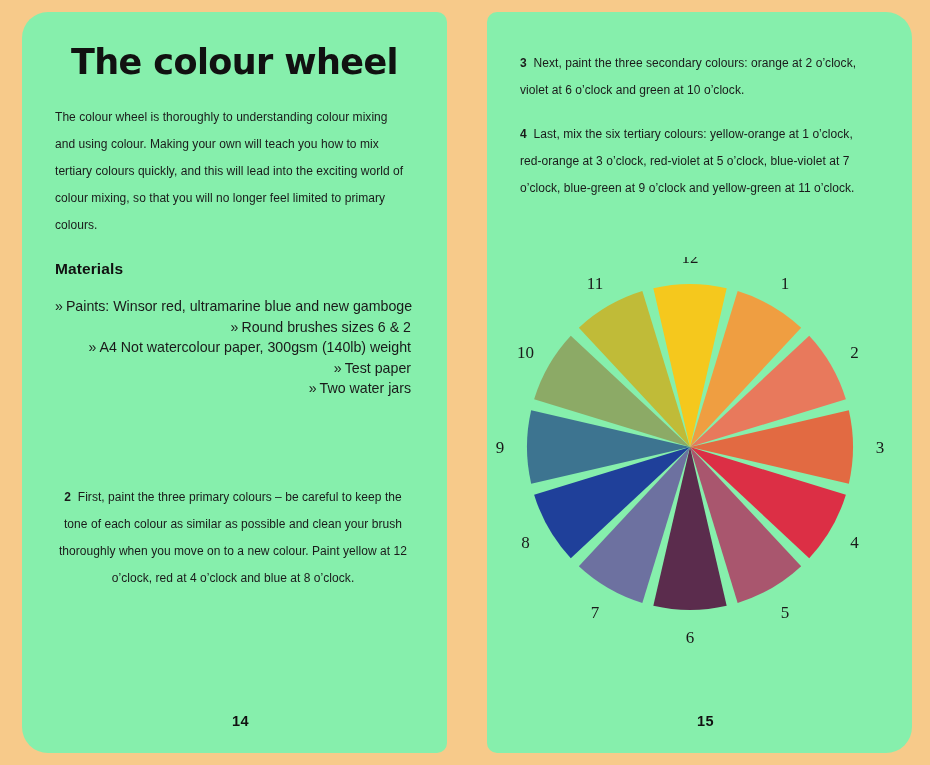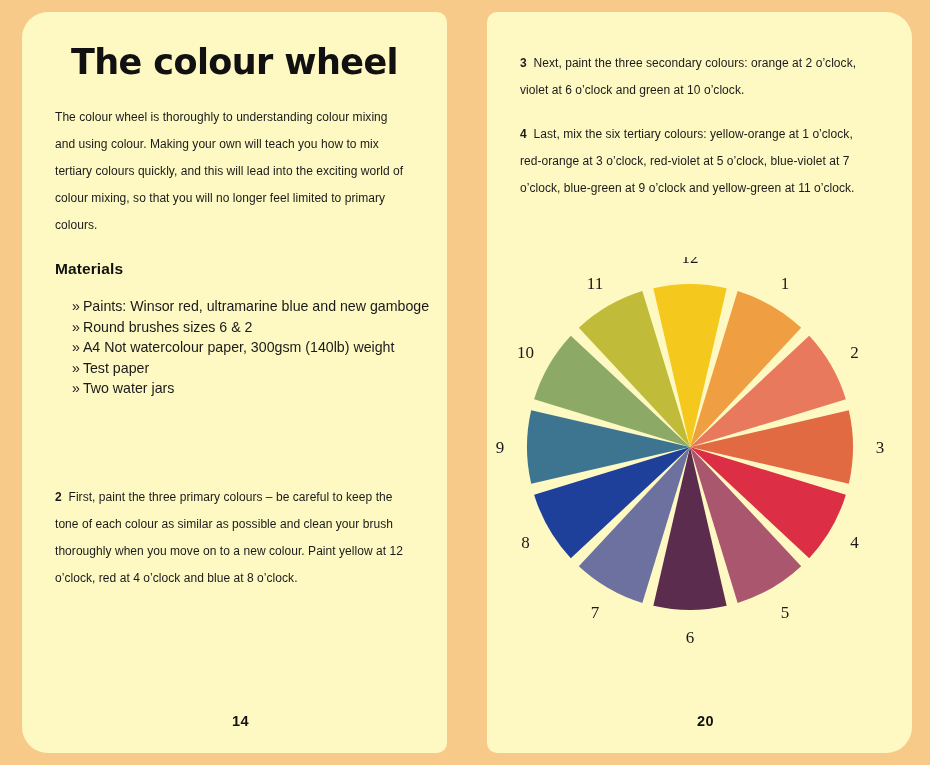--- a/index.html
+++ b/index.html
@@ -15,21 +15,21 @@
     overflow: hidden;
   }
   .spread {
     position: relative;
     width: 930px;
     height: 765px;
     box-sizing: border-box;
   }
   .page {
     position: absolute;
-    background: #fef9c3;
+    background: #86efac;
     border-radius: 26px;
     box-sizing: border-box;
     overflow: hidden;
   }
   .page-left {
     left: 22px;
     top: 12px;
     width: 425px;
     height: 741px;
     border-radius: 26px 10px 10px 26px;
@@ -83,22 +83,23 @@
   h2.subhead {
     margin: 0 0 18px 0;
     font-size: 15.5px;
     font-weight: bold;
     color: #111111;
     letter-spacing: 0.1px;
   }
 
   ul.materials {
     list-style: none;
-    margin: 17px;
+    margin: 0;
     padding: 0;
+    text-align: right;
   }
   ul.materials li {
     font-size: 14.2px;
     line-height: 20.5px;
     color: #1a1a1a;
     white-space: nowrap;
   }
   ul.materials li .bullet {
     display: inline-block;
     margin-right: 3px;
@@ -155,21 +156,21 @@
         <ul class="materials">
           <li><span class="bullet">»</span><span>Paints: Winsor red, ultramarine blue and new gamboge</span></li>
           <li><span class="bullet">»</span><span>Round brushes sizes 6 &amp; 2</span></li>
           <li><span class="bullet">»</span><span>A4 Not watercolour paper, 300gsm (140lb) weight</span></li>
           <li><span class="bullet">»</span><span>Test paper</span></li>
           <li><span class="bullet">»</span><span>Two water jars</span></li>
         </ul>
       </div>
 
       <div class="body-col" style="top:450px;">
-        <p class="para" style="margin-top:22px;"><b class="stepnum">2</b>&nbsp; <span>First, paint the three primary colours – be careful to keep the tone of each colour as similar as possible and clean your brush thoroughly when you move on to a new colour. Paint yellow at 12 o’clock, red at 4 o’clock and blue at 8 o’clock.</span></p>
+        <p class="para" style="margin-top:22px;text-align:center;"><b class="stepnum">2</b>&nbsp; <span>First, paint the three primary colours – be careful to keep the tone of each colour as similar as possible and clean your brush thoroughly when you move on to a new colour. Paint yellow at 12 o’clock, red at 4 o’clock and blue at 8 o’clock.</span></p>
       </div>
 
       <div class="folio">14</div>
     </div>
   </div>
 
   <div class="page page-right">
     <div class="page-inner">
 
       <div class="body-col" style="top:38px;">
@@ -203,17 +204,17 @@
               <text x="203.0" y="386.0" text-anchor="middle" class="clock-label">6</text>
               <text x="108.0" y="360.5" text-anchor="middle" class="clock-label">7</text>
               <text x="38.5" y="291.0" text-anchor="middle" class="clock-label">8</text>
               <text x="13.0" y="196.0" text-anchor="middle" class="clock-label">9</text>
               <text x="38.5" y="101.0" text-anchor="middle" class="clock-label">10</text>
               <text x="108.0" y="31.5" text-anchor="middle" class="clock-label">11</text>
             </g>
         </svg>
       </div>
 
-      <div class="folio">20</div>
+      <div class="folio">15</div>
     </div>
   </div>
 
 </div>
 
 </body></html>

